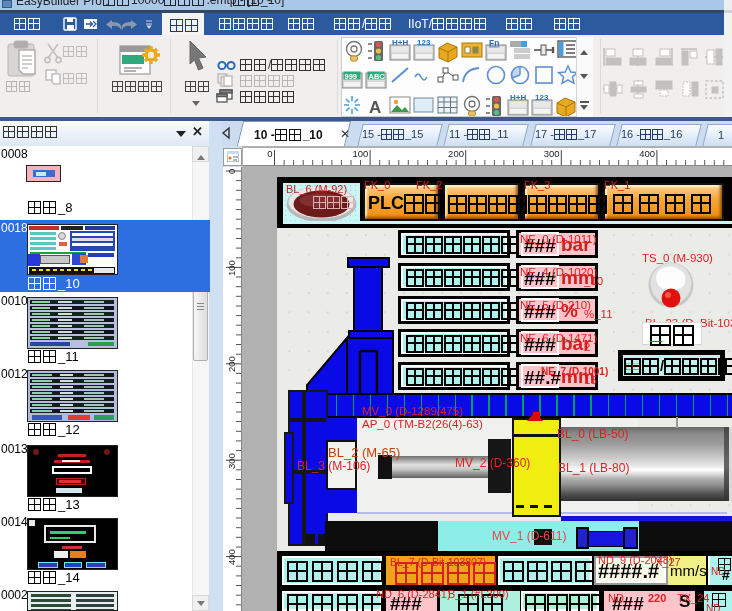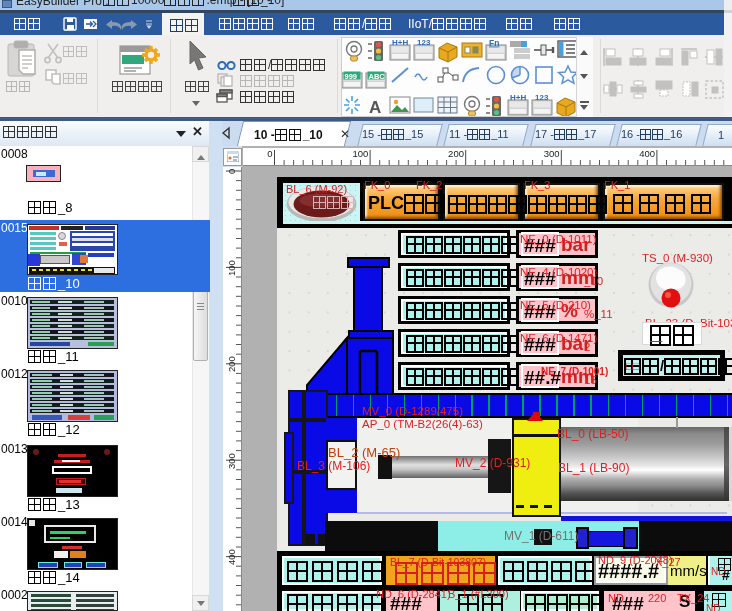--- a/index.html
+++ b/index.html
@@ -309,21 +309,21 @@
 <div class="a" style="left:209px;top:146px;width:13px;height:465px;background:#cfe0f2"></div>
 <div class="a" style="left:209px;top:121px;width:13px;height:25px;background:#cfe0f2"></div>
 <div class="a" style="left:0px;top:220px;width:210px;height:72px;background:#2d6fe0"></div>
 <div class="a" style="left:1px;top:147px;font-size:12px;color:#000;font-weight:400;line-height:14px;white-space:nowrap;">0008</div>
 <div class="a" style="left:26px;top:165px;width:35px;height:17px;border:1px solid #222;overflow:hidden">
     <div class="a" style="left:0px;top:0px;width:35px;height:17px;background:#f8b2bd;"></div>
     <div class="a" style="left:6px;top:4px;width:22px;height:7px;background:#3a6ad4;"></div>
     <div class="a" style="left:9px;top:6px;width:10px;height:4px;background:#cfe6f2;"></div>
   </div>
 <div class="a" style="left:28px;top:201px;height:13px;color:#000;white-space:nowrap;"><i style="display:inline-block;width:11px;height:11px;border:1px solid #000;margin-right:2px;vertical-align:top;background-image:linear-gradient(#000,#000),linear-gradient(#000,#000);background-size:100% 1px,1px 100%;background-position:0 45%,48% 0;background-repeat:no-repeat"></i><i style="display:inline-block;width:11px;height:11px;border:1px solid #000;margin-right:2px;vertical-align:top;background-image:linear-gradient(#000,#000),linear-gradient(#000,#000);background-size:100% 1px,1px 100%;background-position:0 45%,48% 0;background-repeat:no-repeat"></i><b style="font-weight:400;font-size:13px;line-height:13px;vertical-align:top;display:inline-block">_8</b></div>
-<div class="a" style="left:1px;top:221px;font-size:12px;color:#fff;font-weight:400;line-height:14px;white-space:nowrap;">0015</div>
+<div class="a" style="left:1px;top:221px;font-size:12px;color:#fff;font-weight:400;line-height:14px;white-space:nowrap;">0018</div>
 <div class="a" style="left:27px;top:224px;width:91px;height:51px;border:1px solid #222;overflow:hidden">
     <div class="a" style="left:0px;top:0px;width:89px;height:49px;background:#fff;"></div>
     <div class="a" style="left:1px;top:1px;width:30px;height:4px;background:#c03028;"></div>
     <div class="a" style="left:33px;top:1px;width:22px;height:4px;background:#222;"></div>
     <div class="a" style="left:57px;top:1px;width:30px;height:4px;background:#283898;"></div>
     <div class="a" style="left:2px;top:7px;width:26px;height:3px;background:#57c8c0;"></div>
     <div class="a" style="left:2px;top:12px;width:26px;height:3px;background:#57c8c0;"></div>
     <div class="a" style="left:2px;top:17px;width:26px;height:3px;background:#57c8c0;"></div>
     <div class="a" style="left:2px;top:22px;width:26px;height:3px;background:#57c8c0;"></div>
     <div class="a" style="left:30px;top:7px;width:8px;height:8px;background:#d8d8d8;border-radius:50%;border:1px solid #888;"></div>
@@ -698,24 +698,24 @@
 <div class="a" style="left:438px;top:521px;width:201px;height:30px;background:#8ceee6;"></div>
 <div class="a" style="left:639px;top:521px;width:93px;height:30px;background:#0c0c0c;"></div>
 <div class="a" style="left:534px;top:529px;width:18px;height:16px;background:#111;"></div>
 <div class="a" style="left:588px;top:531px;width:36px;height:16px;background:#1616e0;border:1px solid #000;"></div>
 <div class="a" style="left:576px;top:527px;width:13px;height:22px;background:#2222cc;border:2px solid #000;"></div>
 <div class="a" style="left:623px;top:527px;width:15px;height:22px;background:#2222cc;border:2px solid #000;"></div>
 <div class="a" style="left:362px;top:405px;font-size:11.5px;color:#e02020;font-weight:400;line-height:13.5px;white-space:nowrap;">MV_0 (D-1289/475)</div>
 <div class="a" style="left:362px;top:418px;font-size:11.5px;color:#e02020;font-weight:background:rgba(240,240,240,.3);line-height:13.5px;white-space:nowrap;">AP_0 (TM-B2(26(4)-63)</div>
 <div class="a" style="left:328px;top:446px;font-size:13px;color:#c2410c;font-weight:400;line-height:14px;white-space:nowrap;">BL_2 (M-65)</div>
 <div class="a" style="left:297px;top:459px;font-size:12px;color:#e02020;font-weight:400;line-height:14px;white-space:nowrap;">BL_3 (M-106)</div>
-<div class="a" style="left:455px;top:456px;font-size:12px;color:#e02020;font-weight:400;line-height:14px;white-space:nowrap;">MV_2 (D-931)</div>
+<div class="a" style="left:455px;top:456px;font-size:12px;color:#e02020;font-weight:400;line-height:14px;white-space:nowrap;">MV_2 (D-360)</div>
 <div class="a" style="left:557px;top:427px;font-size:12px;color:#e02020;font-weight:400;line-height:14px;white-space:nowrap;">BL_0 (LB-50)</div>
-<div class="a" style="left:558px;top:461px;font-size:12px;color:#e02020;font-weight:400;line-height:14px;white-space:nowrap;">BL_1 (LB-90)</div>
-<div class="a" style="left:504px;top:529px;font-size:12px;color:#737373;font-weight:400;line-height:14px;white-space:nowrap;">MV_1 (D-611)</div>
+<div class="a" style="left:558px;top:461px;font-size:12px;color:#e02020;font-weight:400;line-height:14px;white-space:nowrap;">BL_1 (LB-80)</div>
+<div class="a" style="left:492px;top:529px;font-size:12px;color:#ef4444;font-weight:400;line-height:14px;white-space:nowrap;">MV_1 (D-611)</div>
 <div class="a" style="left:277px;top:551px;width:455px;height:60px;background:#000;"></div>
 <div class="a" style="left:282px;top:556px;width:100px;height:29px;background:#aef2ee;box-shadow:inset 0 0 0 2px #fff;"></div>
 <div class="a" style="left:287px;top:561px;height:19px;white-space:nowrap;"><i style="display:inline-block;width:17px;height:17px;border:2px solid #000;margin-right:4px;vertical-align:top;background-image:linear-gradient(#000,#000),linear-gradient(#000,#000);background-size:100% 2px,2px 100%;background-position:0 45%,48% 0;background-repeat:no-repeat"></i><i style="display:inline-block;width:17px;height:17px;border:2px solid #000;margin-right:4px;vertical-align:top;background-image:linear-gradient(#000,#000),linear-gradient(#000,#000);background-size:100% 2px,2px 100%;background-position:0 45%,48% 0;background-repeat:no-repeat"></i><i style="display:inline-block;width:17px;height:17px;border:2px solid #000;margin-right:4px;vertical-align:top;background-image:linear-gradient(#000,#000),linear-gradient(#000,#000);background-size:100% 2px,2px 100%;background-position:0 45%,48% 0;background-repeat:no-repeat"></i><i style="display:inline-block;width:17px;height:17px;border:2px solid #000;margin-right:4px;vertical-align:top;background-image:linear-gradient(#000,#000),linear-gradient(#000,#000);background-size:100% 2px,2px 100%;background-position:0 45%,48% 0;background-repeat:no-repeat"></i></div>
 <div class="a" style="left:386px;top:556px;width:109px;height:29px;background:#f0a41c;"></div>
 <div class="a" style="left:395px;top:562px;height:21px;white-space:nowrap;"><i style="display:inline-block;width:19px;height:19px;border:2px solid #d42020;margin-right:3px;vertical-align:top;background-image:linear-gradient(#d42020,#d42020),linear-gradient(#d42020,#d42020);background-size:100% 2px,2px 100%;background-position:0 45%,48% 0;background-repeat:no-repeat"></i><i style="display:inline-block;width:19px;height:19px;border:2px solid #d42020;margin-right:3px;vertical-align:top;background-image:linear-gradient(#d42020,#d42020),linear-gradient(#d42020,#d42020);background-size:100% 2px,2px 100%;background-position:0 45%,48% 0;background-repeat:no-repeat"></i><i style="display:inline-block;width:19px;height:19px;border:2px solid #d42020;margin-right:3px;vertical-align:top;background-image:linear-gradient(#d42020,#d42020),linear-gradient(#d42020,#d42020);background-size:100% 2px,2px 100%;background-position:0 45%,48% 0;background-repeat:no-repeat"></i><i style="display:inline-block;width:19px;height:19px;border:2px solid #d42020;margin-right:3px;vertical-align:top;background-image:linear-gradient(#d42020,#d42020),linear-gradient(#d42020,#d42020);background-size:100% 2px,2px 100%;background-position:0 45%,48% 0;background-repeat:no-repeat"></i></div>
 <div class="a" style="left:390px;top:556px;font-size:10.5px;color:#e02020;font-weight:400;line-height:12.5px;white-space:nowrap;">BL_7 (D-Bit-103807)</div>
 <div class="a" style="left:498px;top:556px;width:94px;height:29px;background:#aef2ee;box-shadow:inset 0 0 0 2px #fff;"></div>
 <div class="a" style="left:503px;top:561px;height:19px;white-space:nowrap;"><i style="display:inline-block;width:17px;height:17px;border:2px solid #000;margin-right:3px;vertical-align:top;background-image:linear-gradient(#000,#000),linear-gradient(#000,#000);background-size:100% 2px,2px 100%;background-position:0 45%,48% 0;background-repeat:no-repeat"></i><i style="display:inline-block;width:17px;height:17px;border:2px solid #000;margin-right:3px;vertical-align:top;background-image:linear-gradient(#000,#000),linear-gradient(#000,#000);background-size:100% 2px,2px 100%;background-position:0 45%,48% 0;background-repeat:no-repeat"></i><i style="display:inline-block;width:17px;height:17px;border:2px solid #000;margin-right:3px;vertical-align:top;background-image:linear-gradient(#000,#000),linear-gradient(#000,#000);background-size:100% 2px,2px 100%;background-position:0 45%,48% 0;background-repeat:no-repeat"></i><i style="display:inline-block;width:17px;height:17px;border:2px solid #000;margin-right:3px;vertical-align:top;background-image:linear-gradient(#000,#000),linear-gradient(#000,#000);background-size:100% 2px,2px 100%;background-position:0 45%,48% 0;background-repeat:no-repeat"></i></div>
 <div class="a" style="left:594px;top:556px;width:74px;height:29px;background:#fbfbea;border:2px solid #999;box-shadow:inset 0 0 0 2px #fff;"></div>
 <div class="a" style="left:598px;top:560px;font-size:20px;color:#000;font-weight:700;line-height:22px;white-space:nowrap;">####.#</div>
@@ -739,12 +739,12 @@
 <div class="a" style="left:612px;top:593px;font-size:19px;color:#000;font-weight:700;line-height:21px;white-space:nowrap;">###</div>
 <div class="a" style="left:675px;top:591px;width:20px;height:20px;background:#ffc3ca;"></div>
 <div class="a" style="left:679px;top:592px;font-size:17px;color:#000;font-weight:700;line-height:19px;white-space:nowrap;">S</div>
 <div class="a" style="left:704px;top:591px;width:28px;height:20px;background:#aef2ee;"></div>
 <div class="a" style="left:712px;top:593px;height:14px;white-space:nowrap;"><i style="display:inline-block;width:12px;height:12px;border:1px solid #000;margin-right:2px;vertical-align:top;background-image:linear-gradient(#000,#000),linear-gradient(#000,#000);background-size:100% 1px,1px 100%;background-position:0 45%,48% 0;background-repeat:no-repeat"></i></div>
 <div class="a" style="left:706px;top:603px;font-size:10px;color:#e02020;font-weight:400;line-height:12px;white-space:nowrap;">ND</div>
 <div class="a" style="left:376px;top:588px;font-size:11px;color:#e02020;font-weight:400;line-height:13px;white-space:nowrap;">ND_6 (D-2841)</div>
 <div class="a" style="left:448px;top:588px;font-size:11px;color:#e02020;font-weight:400;line-height:13px;white-space:nowrap;">B_1 (#L300)</div>
 <div class="a" style="left:677px;top:592px;font-size:11px;color:#e02020;font-weight:400;line-height:13px;white-space:nowrap;">TX_24</div>
 <div class="a" style="left:608px;top:592px;font-size:11px;color:#e02020;font-weight:400;line-height:13px;white-space:nowrap;">ND</div>
-<div class="a" style="left:648px;top:592px;font-size:11px;color:#e02020;font-weight:400;line-height:13px;white-space:nowrap;">220</div>
+<div class="a" style="left:648px;top:592px;font-size:11px;color:#e02020;font-weight:700;line-height:13px;white-space:nowrap;">220</div>
 </body></html>

